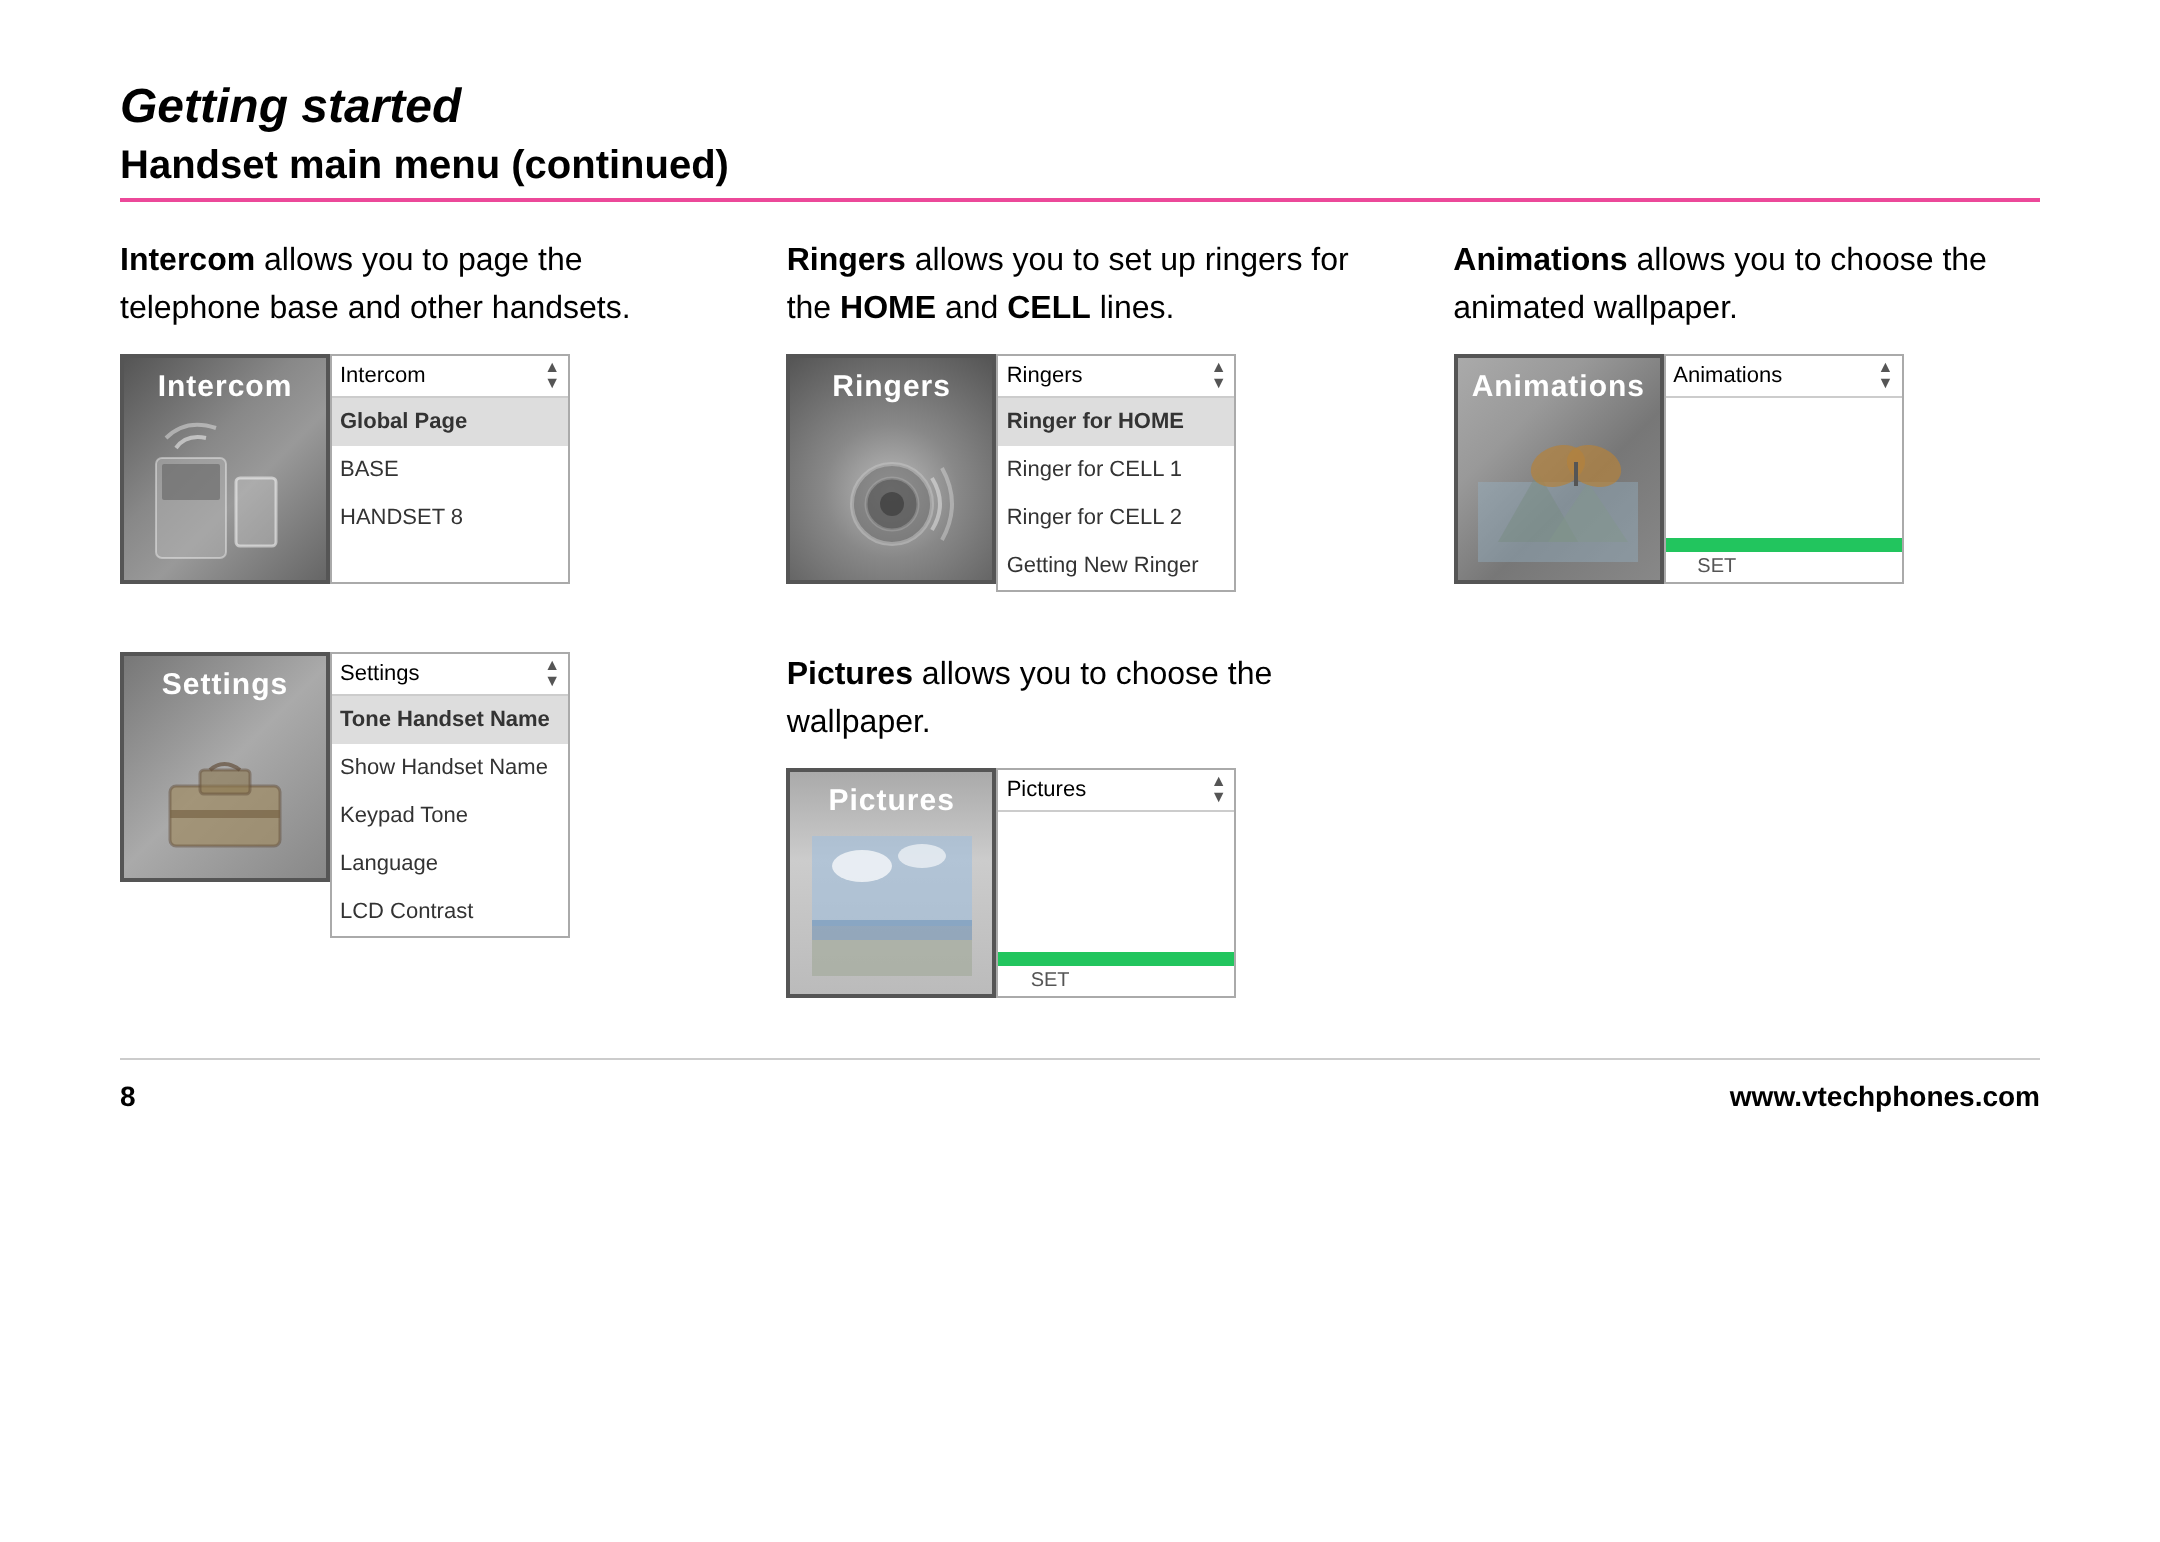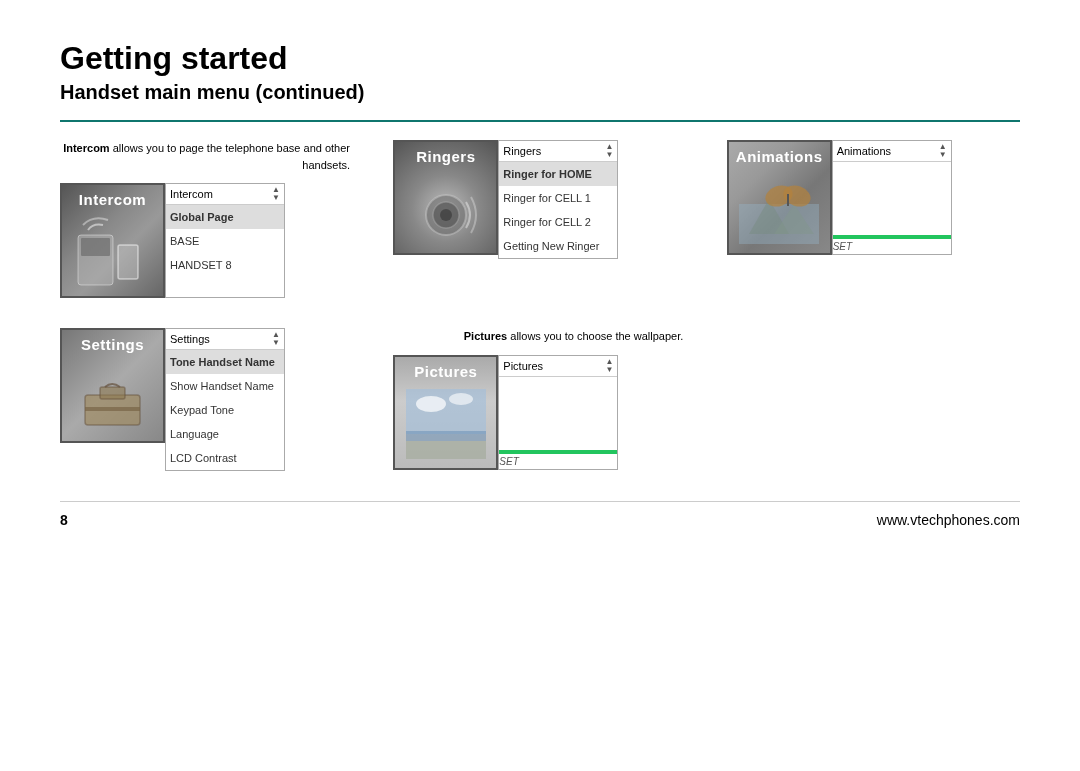--- a/index.html
+++ b/index.html
@@ -6,56 +6,56 @@
     body {
       font-family: Arial, Helvetica, sans-serif;
       background: #fff;
       color: #000;
       width: 1080px;
       min-height: 771px;
       padding: 40px 60px 30px 60px;
     }
 
     h1 {
-      font-size: 32px;
+      font-size: 24px;
       font-weight: bold;
       margin-bottom: 4px;
+      font-style: italic;
     }
 
     h2 {
       font-size: 20px;
       font-weight: bold;
       margin-bottom: 18px;
-      border-bottom: 2px solid #0f766e;
-      padding-bottom: 16px;
+      border-bottom: 2px solid #ec4899;
+      padding-bottom: 4px;
     }
 
     .section-row {
       display: flex;
       gap: 0;
       margin-bottom: 30px;
     }
 
     .menu-item-group {
       display: flex;
       flex-direction: column;
       margin-right: 40px;
       flex: 1;
     }
 
     .menu-item-group:last-child {
       margin-right: 0;
     }
 
     .description {
-      font-size: 11px;
+      font-size: 16px;
       margin-bottom: 10px;
       line-height: 1.5;
       max-width: 290px;
-      text-align: right;
     }
 
     .description strong {
       font-weight: bold;
     }
 
     .screens {
       display: flex;
       gap: 0;
     }
@@ -155,44 +155,43 @@
       border-bottom: none;
     }
 
     .menu-panel-item.highlighted {
       background: #ddd;
       font-weight: bold;
     }
 
     .menu-panel-footer {
       margin-top: auto;
-      padding: 2px 0;
+      padding: 2px 16px;
       font-size: 10px;
       color: #555;
-      border-top: 4px solid #22c55e;
-      font-style: italic;
+      border-top: 7px solid #22c55e;
     }
 
     .footer {
       margin-top: 30px;
       display: flex;
       justify-content: space-between;
       align-items: center;
       border-top: 1px solid #ccc;
       padding-top: 10px;
     }
 
     .footer-page {
       font-size: 14px;
       font-weight: bold;
     }
 
     .footer-url {
       font-size: 14px;
-      font-weight: normal;
+      font-weight: bold;
     }
 
     
     .screen-icon-svg {
       position: absolute;
       bottom: 5px;
       left: 5px;
       right: 5px;
       top: 28px;
       display: flex;
@@ -237,20 +236,28 @@
         <div class="menu-panel-items">
           <div class="menu-panel-item highlighted">Global Page</div>
           <div class="menu-panel-item">BASE</div>
           <div class="menu-panel-item">HANDSET 8</div>
         </div>
       </div>
     </div>
   </div>
 
   <div class="menu-item-group">
+    <p class="description">
+      <strong>Ringers</strong>
+      <span> allows you to set up ringers for the </span>
+      <strong>HOME</strong>
+      <span> and </span>
+      <strong>CELL</strong>
+      <span> lines.</span>
+    </p>
     <div class="screens">
       <div class="phone-screen ringers-bg">
         <span class="screen-label">Ringers</span>
         <div class="screen-icon-svg">
           <svg width="70" height="65" viewBox="0 0 70 65">
 
             <circle cx="35" cy="38" r="20" fill="rgba(100,100,100,0.5)" stroke="rgba(200,200,200,0.5)" stroke-width="2"></circle>
             <circle cx="35" cy="38" r="13" fill="rgba(80,80,80,0.6)" stroke="rgba(180,180,180,0.4)" stroke-width="1.5"></circle>
             <circle cx="35" cy="38" r="6" fill="rgba(60,60,60,0.7)"></circle>
 
@@ -268,20 +275,24 @@
           <div class="menu-panel-item highlighted">Ringer for HOME</div>
           <div class="menu-panel-item">Ringer for CELL 1</div>
           <div class="menu-panel-item">Ringer for CELL 2</div>
           <div class="menu-panel-item">Getting New Ringer</div>
         </div>
       </div>
     </div>
   </div>
 
   <div class="menu-item-group">
+    <p class="description">
+      <strong>Animations</strong>
+      <span> allows you to choose the animated wallpaper.</span>
+    </p>
     <div class="screens">
       <div class="phone-screen animations-bg">
         <span class="screen-label">Animations</span>
         <div class="screen-icon-svg">
           <svg width="80" height="70" viewBox="0 0 80 70">
 
             <rect x="0" y="30" width="80" height="40" fill="rgba(150,180,200,0.4)"></rect>
             <polygon points="10,60 30,25 50,60" fill="rgba(120,140,130,0.5)"></polygon>
             <polygon points="35,60 55,30 75,60" fill="rgba(130,150,140,0.5)"></polygon>
 

